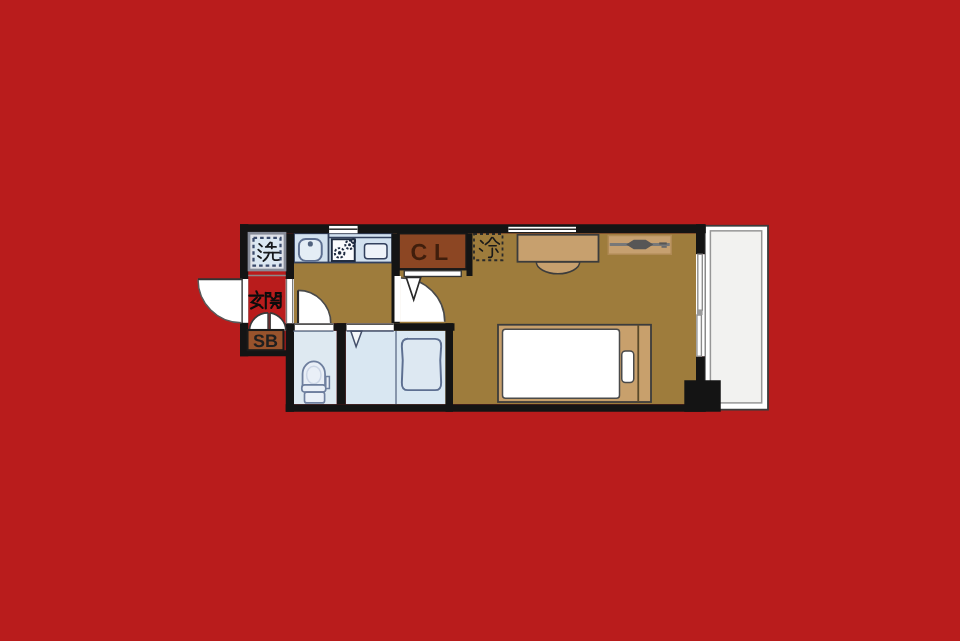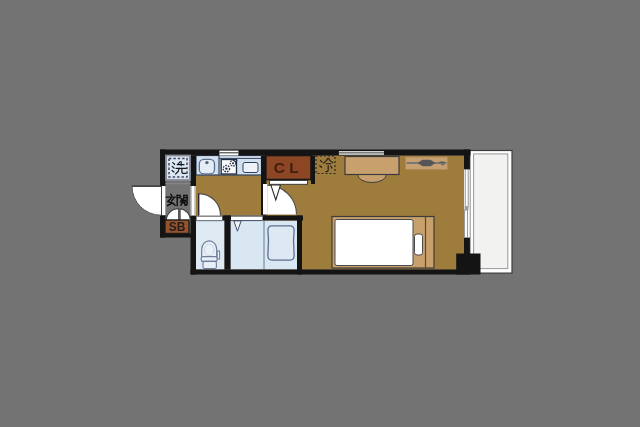--- a/index.html
+++ b/index.html
@@ -1,16 +1,16 @@
 <!DOCTYPE html>
 <html><head>
 <meta charset="utf-8">
 <style>
   html,body{margin:0;padding:0;background:#ffffff;}
-  #page{width:640px;height:427px;position:relative;background:#737373;font-family:"Liberation Sans",sans-serif;}
+  #page{width:640px;height:427px;position:relative;background:#b91c1c;font-family:"Liberation Sans",sans-serif;}
   svg{position:absolute;top:0;left:0;}
 </style>
 </head>
 <body>
 <div id="page">
 <svg width="640" height="427" viewBox="0 0 640 427">
 
 <g>
 
 <rect x="469.8" y="150.5" width="42.2" height="122.6" fill="#ffffff" stroke="#3c3c3c" stroke-width="1.2"></rect>

